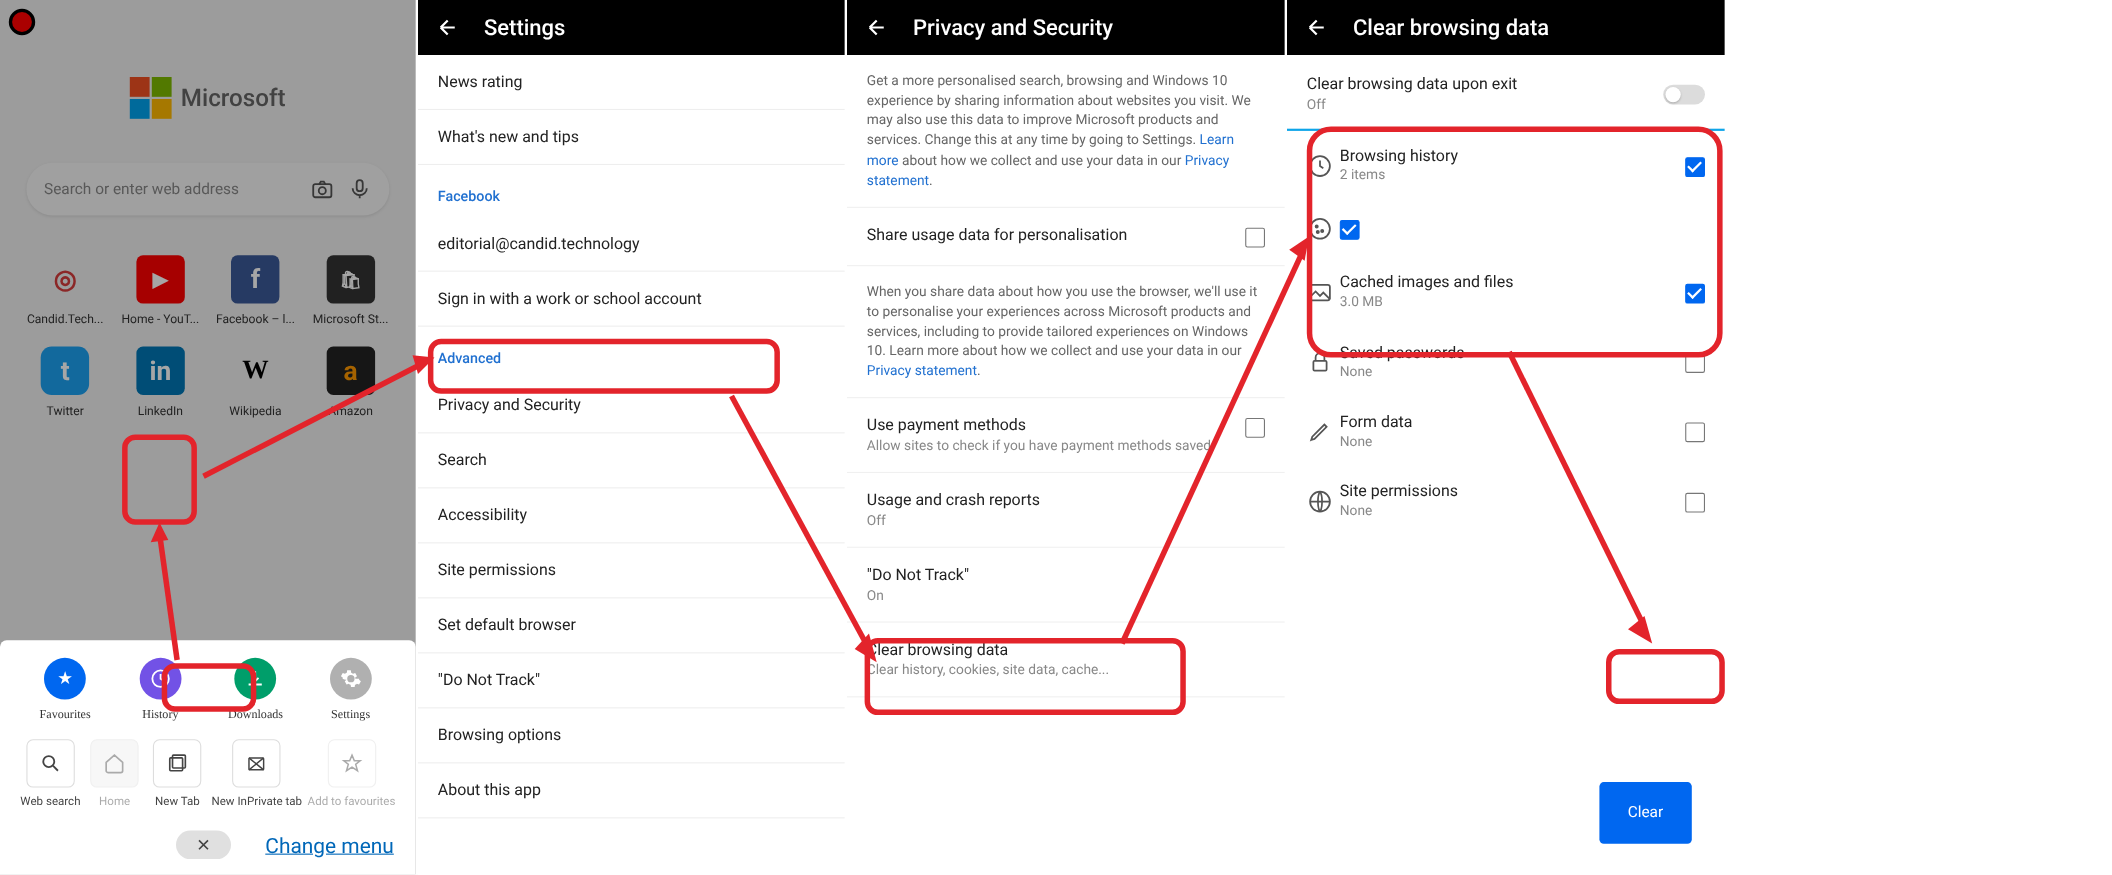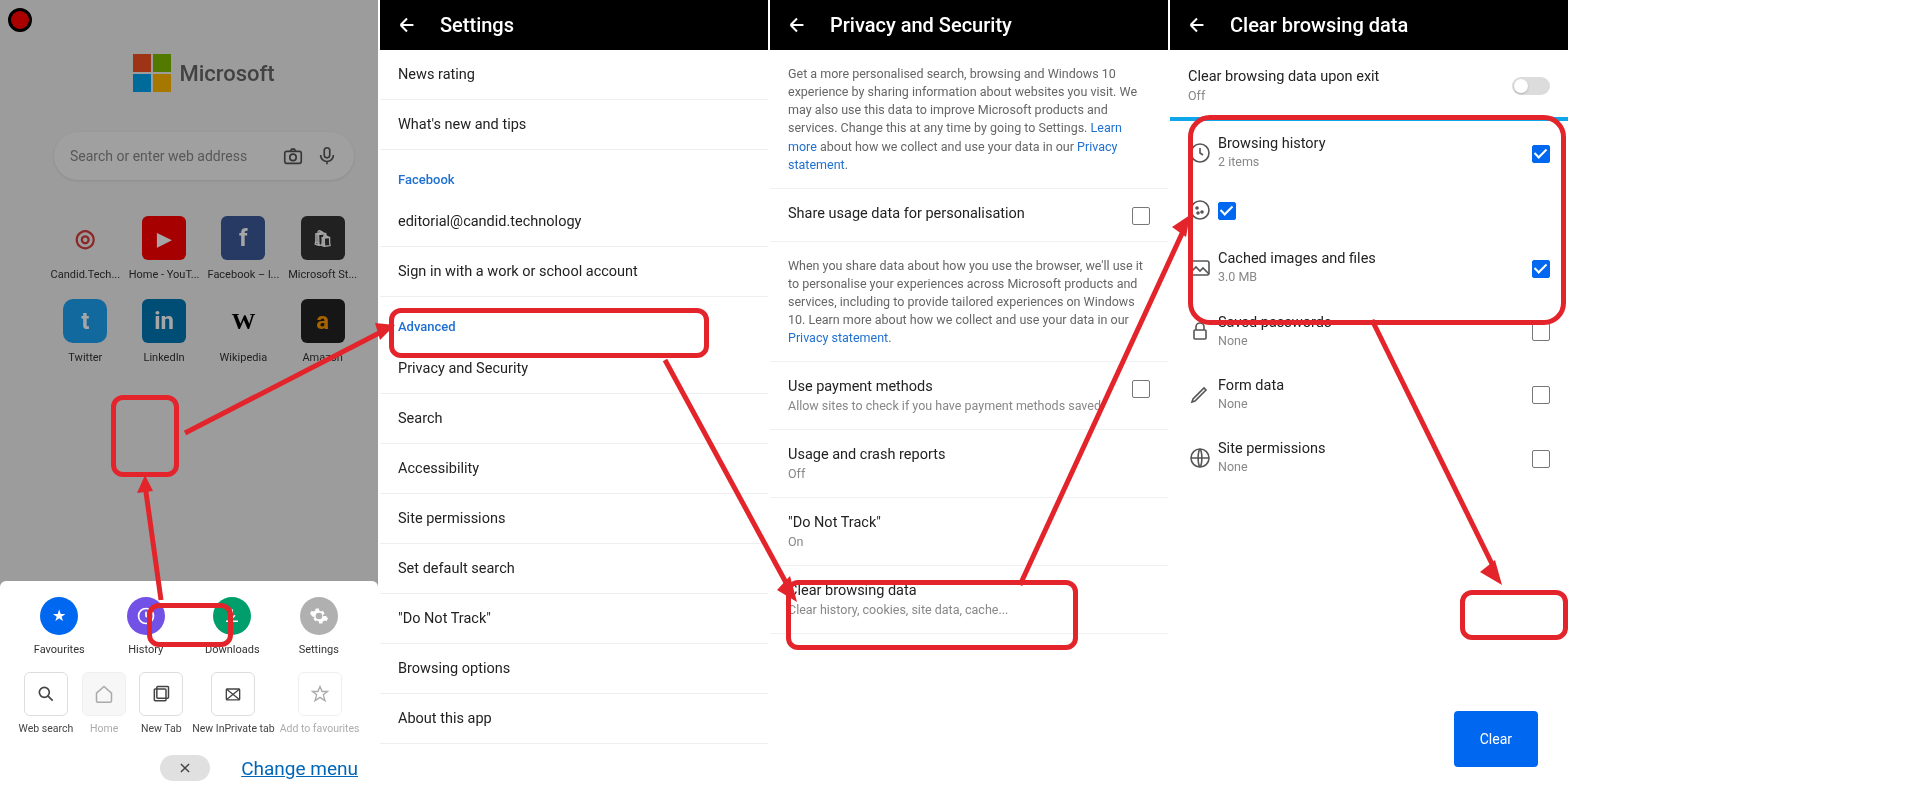--- a/index.html
+++ b/index.html
@@ -6,39 +6,39 @@
 body { width: 1920px; height: 795px; display: flex; background: #fff; position: relative; }
 .panel { height: 795px; border-right: 2px solid #fff; position: relative; overflow: hidden; }
 .panel-1 { width: 380px; background: #f0f0f0; }
 .panel-2 { width: 390px; }
 .panel-3 { width: 400px; }
 .panel-4 { width: 400px; }
 
 
 .overlay { position: absolute; inset: 0; background: rgba(0,0,0,0.35); z-index: 1; pointer-events: none; }
 .record-dot { position: absolute; top: 8px; left: 8px; width: 24px; height: 24px; background: #a00; border-radius: 50%; border: 3px solid #000; z-index: 3; }
-.top-content { padding-top: 54px; text-align: center; position: relative; z-index: 0; margin-left: 30px; }
+.top-content { padding-top: 70px; text-align: center; position: relative; z-index: 0; }
 .ms-logo { display: flex; align-items: center; justify-content: center; gap: 8px; margin-bottom: 40px; }
 .ms-squares { display: grid; grid-template-columns: 18px 18px; grid-template-rows: 18px 18px; gap: 2px; }
 .sq { width: 18px; height: 18px; }
 .sq1 { background:#f25022; } .sq2 { background:#7fba00; } .sq3 { background:#00a4ef; } .sq4 { background:#ffb900; }
 .ms-text { font-size: 22px; color: #666; font-weight: 500; }
 .searchbar { margin: 0 24px; background: #f6f6f6; border-radius: 24px; height: 48px; display: flex; align-items: center; padding: 0 16px; box-shadow: 0 1px 3px rgba(0,0,0,0.1); }
 .searchbar-text { flex: 1; color: #888; font-size: 14px; text-align: left; }
 .searchbar-icon { width: 22px; height: 22px; margin-left: 12px; color: #555; }
 .tiles { display: grid; grid-template-columns: repeat(4, 1fr); gap: 18px 8px; padding: 36px 20px 8px; }
 .tile { text-align: center; }
 .tile-icon { width: 44px; height: 44px; margin: 0 auto 8px; border-radius: 6px; display: flex; align-items: center; justify-content: center; font-size: 24px; font-weight: bold; }
 .tile-label { font-size: 11px; color: #333; white-space: nowrap; overflow: hidden; text-overflow: ellipsis; }
 
 .bottom-sheet { position: absolute; bottom: 0; left: 0; right: 0; background: #fff; border-radius: 6px 6px 0 0; z-index: 2; padding: 12px 0 8px; }
 .menu-row { display: flex; justify-content: space-around; padding: 4px 16px 12px; }
 .menu-item { text-align: center; min-width: 64px; }
 .menu-icon { width: 38px; height: 38px; margin: 0 auto 8px; border-radius: 50%; display: flex; align-items: center; justify-content: center; }
-.menu-label { font-size: 11px; color: #333; }
+.menu-label { font-size: 11px; color: #333; font-family: Liberation Serif, serif; }
 .action-row { display: flex; justify-content: space-around; padding: 4px 16px 10px; }
 .action-item { text-align: center; min-width: 52px; }
 .action-icon { width: 44px; height: 44px; margin: 0 auto 6px; border-radius: 6px; border: 1px solid #ddd; display: flex; align-items: center; justify-content: center; background: #fff; color: #444; }
 .action-label { font-size: 10.5px; color: #444; line-height: 1.25; }
 .close-row { display: flex; align-items: center; justify-content: space-between; padding: 10px 20px 6px; }
 .close-btn { width: 50px; height: 26px; border-radius: 13px; background: #e0e0e0; display: flex; align-items: center; justify-content: center; margin-left: 140px; }
 .change-menu { color: #0067b8; font-size: 19px; text-decoration: underline; }
 
 
 .header { background: #000; color: #fff; height: 50px; display: flex; align-items: center; padding: 0 16px; }
@@ -54,21 +54,21 @@
 .info-text a { color: #2070d0; text-decoration: none; }
 .check-row { display: flex; align-items: flex-start; justify-content: space-between; padding: 16px 18px; border-bottom: 1px solid #f0f0f0; }
 .check-row-text { flex: 1; padding-right: 12px; }
 .check-row-title { font-size: 14.5px; color: #222; }
 .check-row-sub { font-size: 12.5px; color: #888; margin-top: 3px; }
 .checkbox { width: 18px; height: 18px; border: 1.5px solid #777; border-radius: 2px; flex-shrink: 0; margin-top: 2px; }
 .checkbox.checked { background: #0067f0; border-color: #0067f0; position: relative; }
 .checkbox.checked::after { content: ""; position: absolute; left: 4px; top: 0px; width: 5px; height: 10px; border: solid #fff; border-width: 0 2px 2px 0; transform: rotate(45deg); }
 
 
-.toggle-row { display: flex; align-items: center; justify-content: space-between; padding: 18px 18px 14px; border-bottom: 4px solid #0ea5e9; }
+.toggle-row { display: flex; align-items: center; justify-content: space-between; padding: 18px 18px 14px; border-bottom: 2px solid #0ea5e9; }
 .toggle { width: 38px; height: 18px; background: #dcdcdc; border-radius: 10px; position: relative; }
 .toggle::after { content: ""; position: absolute; width: 14px; height: 14px; background: #fff; border-radius: 50%; top: 2px; left: 2px; box-shadow: 0 1px 2px rgba(0,0,0,0.2); }
 .cbd-row { display: flex; align-items: center; padding: 14px 18px; gap: 2px; }
 .cbd-icon { width: 28px; color: #555; flex-shrink: 0; }
 .cbd-text { flex: 1; }
 .cbd-title { font-size: 14.5px; color: #222; }
 .cbd-sub { font-size: 12.5px; color: #888; margin-top: 2px; line-height: 1.3; }
 .clear-btn { position: absolute; bottom: 28px; right: 30px; background: #0067f0; color: #ffffff; padding: 20px 26px; border-radius: 4px; font-size: 14px; }
 
 
@@ -240,21 +240,21 @@
   <div class="list-item">News rating</div>
   <div class="list-item">What's new and tips</div>
   <div class="section-header">Facebook</div>
   <div class="list-item">editorial@candid.technology</div>
   <div class="list-item">Sign in with a work or school account</div>
   <div class="section-header">Advanced</div>
   <div class="list-item">Privacy and Security</div>
   <div class="list-item">Search</div>
   <div class="list-item">Accessibility</div>
   <div class="list-item">Site permissions</div>
-  <div class="list-item">Set default search</div>
+  <div class="list-item">Set default browser</div>
   <div class="list-item">"Do Not Track"</div>
   <div class="list-item">Browsing options</div>
   <div class="list-item">About this app</div>
 </div>
 
 <div class="panel panel-3">
   <div class="header">
     <svg class="back-arrow" viewBox="0 0 24 24" fill="none" stroke="#fff" stroke-width="2.2">
         <path d="M19 12H5m0 0l7-7m-7 7l7 7"></path>
       </svg>

